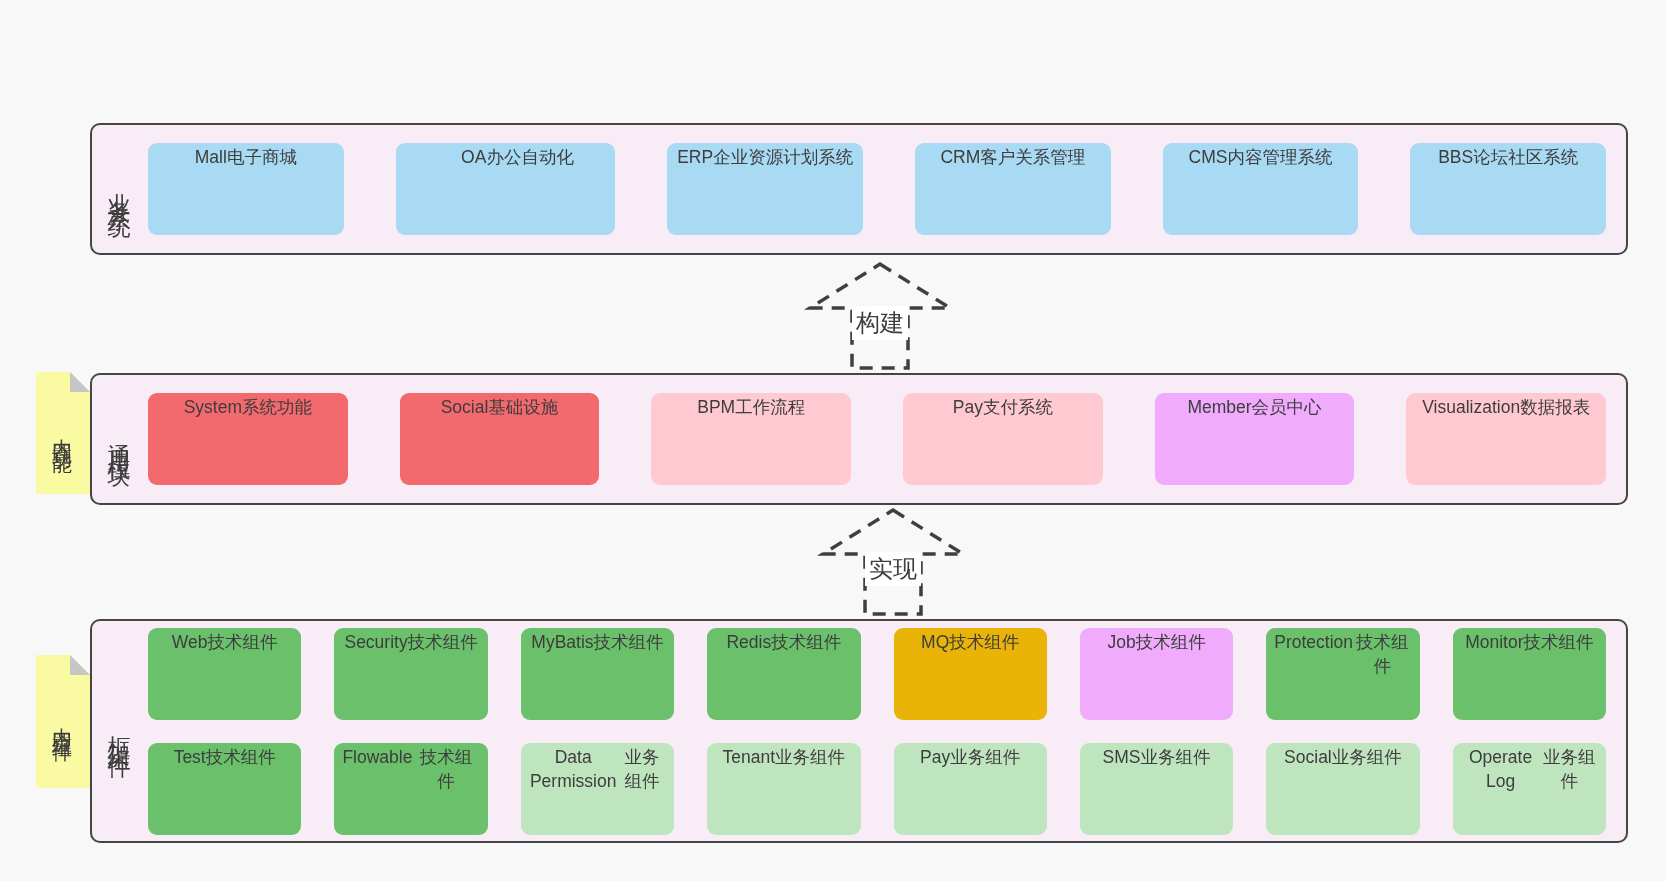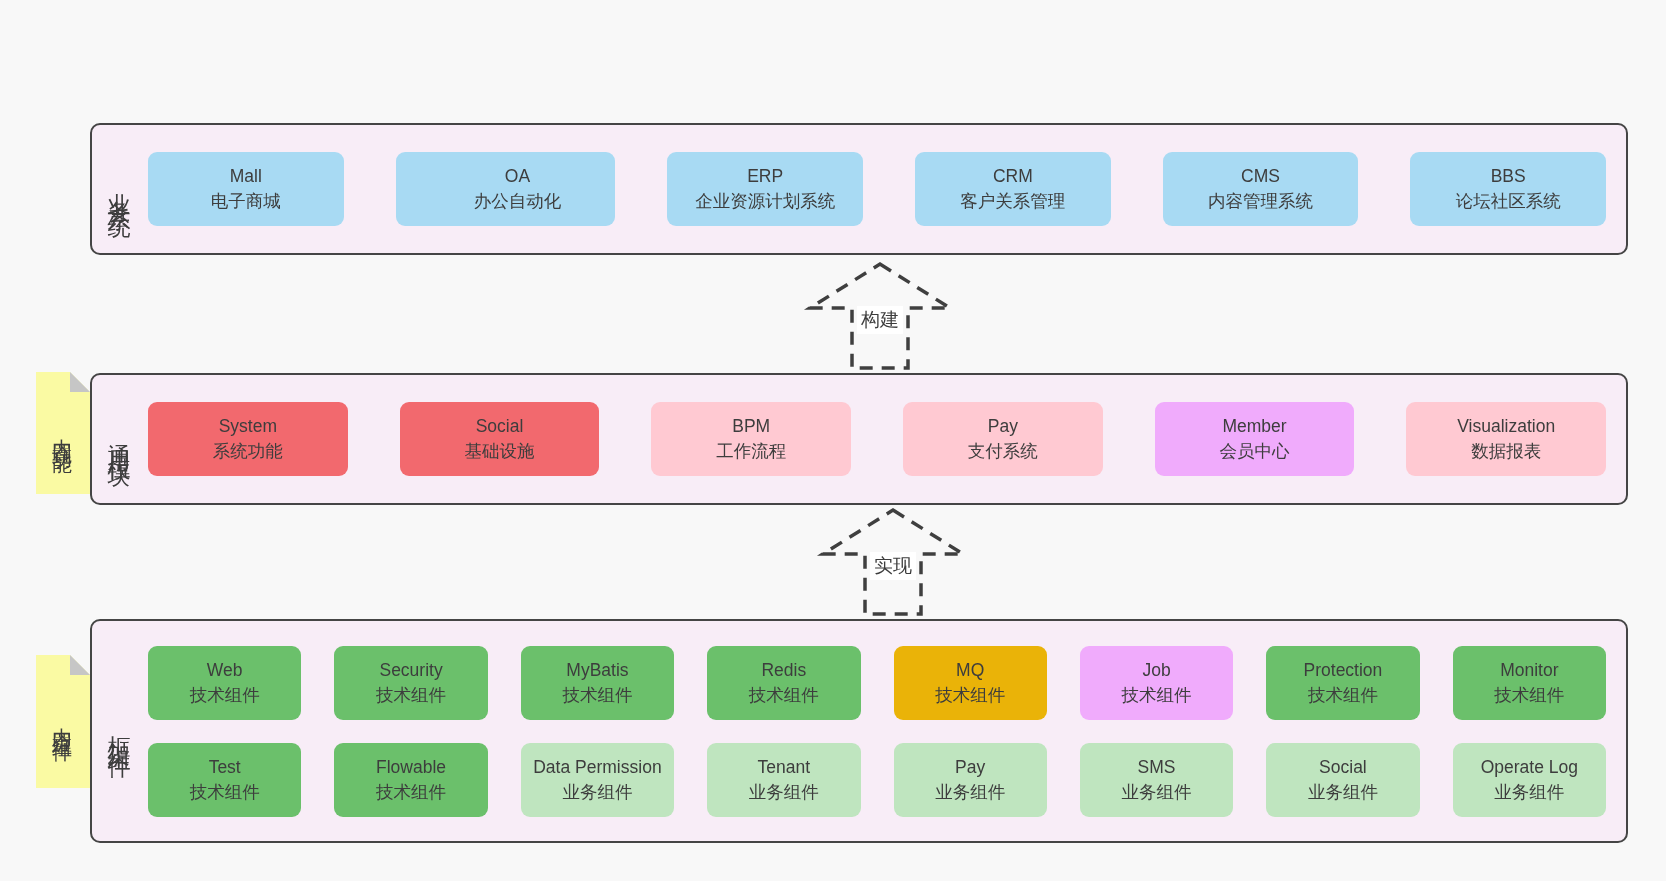--- a/index.html
+++ b/index.html
@@ -45,23 +45,23 @@
     padding:0 20px 0 0;
   }
   .box-row{
     display:flex;
     align-items:center;
   }
   .cols-6{gap:52px;}
   .cols-8{gap:33px;}
   .box{
     flex:1;
-    height:74px;
+    height:92px;
     border-radius:9px;
-    display:flex;flex-direction:column;justify-content:center;
+    display:flex;flex-direction:row;justify-content:center;
     text-align:center;
     font-size:17.5px;
     line-height:1.42;
     padding:2px 8px;
     box-sizing:border-box;
     color:var(--text,#3d3d3d);
   }
   .box-name,.box-desc{display:block;}
   
   .sticky{
@@ -104,21 +104,21 @@
     stroke:var(--arrow,#3f3f3f);
     stroke-width:3.5;
     stroke-dasharray:13 9;
   }
   .arrow-label{
     position:absolute;
     left:50%;top:46px;
     transform:translateX(-50%);
     background:#ffffff;
     padding:1px 4px;
-    font-size:19px;
+    font-size:24px;
     white-space:nowrap;
     color:var(--text,#3d3d3d);
   }
 </style>
 </head>
 <body>
 
 <div class="page" id="page" style="--page-bg: #f8f8f8; --band-bg: #f8edf7; --band-border: #454545; --blue: #a8daf3; --red: #f2696e; --pink: #ffc9d2; --green: #6bc06b; --light-green: #bfe5bf; --sticky-yellow: #fafaa3; --sticky-fold: #c6c6c6; --text: #3d3d3d; --arrow: #3f3f3f;">
     <section class="band band-1">
       <div class="band-label">业务系统</div>

